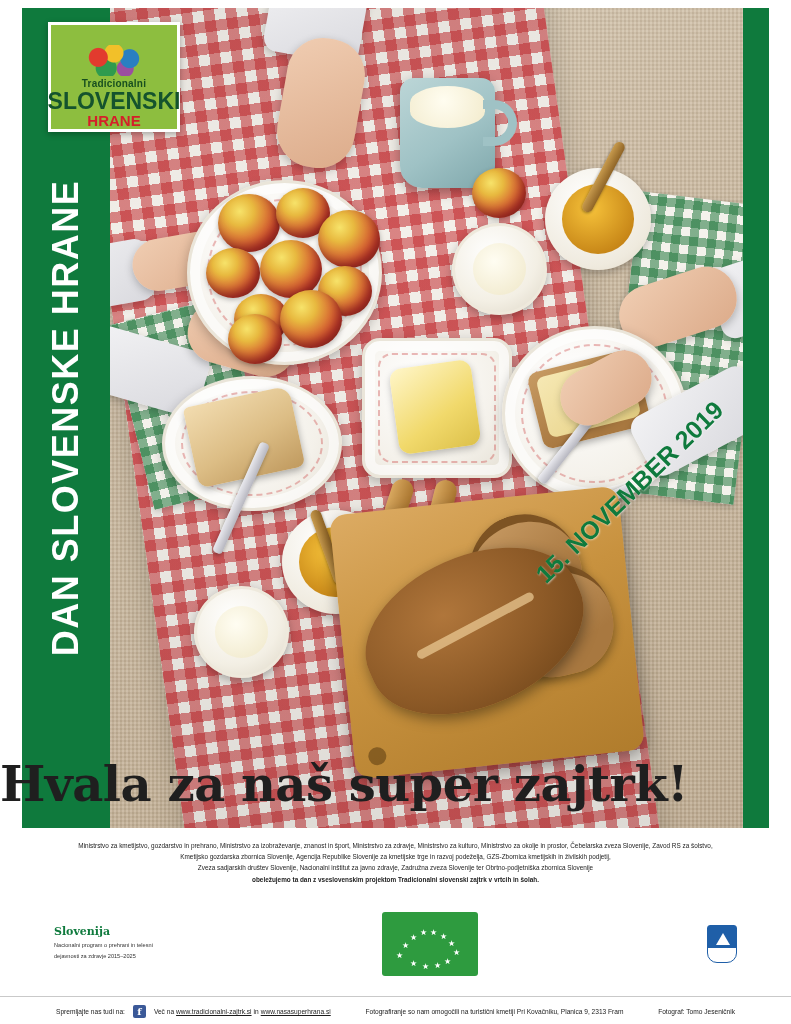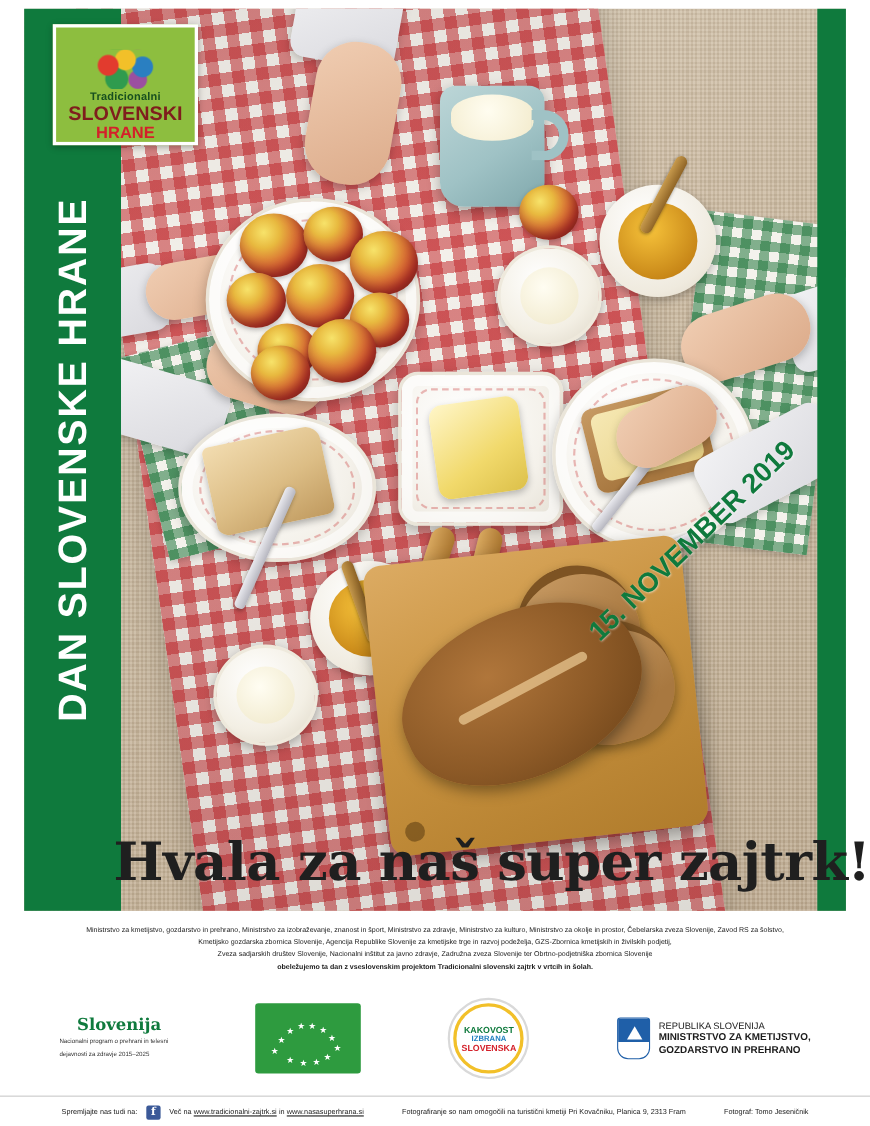--- a/index.html
+++ b/index.html
@@ -282,39 +282,39 @@
     background:
       radial-gradient(circle at 22% 40%, #e23b2e 0 9px, transparent 10px),
       radial-gradient(circle at 50% 26%, #f2c029 0 9px, transparent 10px),
       radial-gradient(circle at 78% 44%, #2a7fc1 0 9px, transparent 10px),
       radial-gradient(circle at 36% 74%, #2f9b4e 0 10px, transparent 11px),
       radial-gradient(circle at 70% 76%, #9b4fa0 0 8px, transparent 9px),
       #8dbe3f;
     margin-bottom: 2px;
   }
   .logo .l1 { color:#174f1f; font-size: 10px; font-weight: 700; letter-spacing:.2px; }
-  .logo .l2 { color:#7f1d1d; font-size: 18px; font-weight: 800; line-height: 1.05; }
+  .logo .l2 { color:#14532d; font-size: 23px; font-weight: 800; line-height: 1.05; }
   .logo .l3 { color:#d4202a; font-size: 15px; font-weight: 800; line-height: 1.05; }
 
   
   .datetext {
     position:absolute; left: 508px; top: 560px;
     transform: rotate(-44deg);
     transform-origin: left top;
     color: #0f7a3d;
     font-size: 25px;
     font-weight: 700;
     white-space: nowrap;
     text-shadow: 0 1px 2px rgba(255,255,255,.6);
   }
 
   
   .headline {
     position:absolute; left: 0; right: 0; top: 756px;
-    text-align: right;
+    text-align: left;
     color: #1f1f1f;
     font-family: "DejaVu Serif", serif;
     font-weight: 700;
     font-size: 48px;
     letter-spacing: -0.5px;
   }
 
   
   .bottom {
     position:absolute; left:0; right:0; top: 836px; bottom: 0;
@@ -331,21 +331,21 @@
   .partners .bold { font-weight: 700; }
 
   .logos {
     position:absolute; left: 0; right: 0; top: 66px;
     height: 84px;
     display:flex; align-items:center; justify-content: space-between;
     padding: 0 54px;
   }
   .dobertek .dt1 { font-family:"DejaVu Serif", serif; font-weight:700; font-size: 21px; color:#0f7a3d; letter-spacing:.5px;}
   .dobertek .dt1 .k { color:#d4202a; }
-  .dobertek .dt2 { font-family:"DejaVu Serif", serif; font-weight:700; font-size: 15px; color:#0f7a3d; margin-top:-3px;margin-left:16px;}
+  .dobertek .dt2 { font-family:"DejaVu Serif", serif; font-weight:700; font-size: 11px; color:#0f7a3d; margin-top:-3px;}
   .dobertek .dt3 { font-size: 5.6px; color:#333; margin-top: 3px; line-height:1.5; }
 
   .eu-leaf {
     width: 96px; height: 64px;
     background: #2e9b3f;
     border-radius: 3px;
     position: relative;
   }
   .eu-leaf .stars {
     position:absolute; inset: 0;
@@ -526,34 +526,23 @@
           <div class="s" style="left:58px;top:21px;">★</div>
           <div class="s" style="left:66px;top:28px;">★</div>
           <div class="s" style="left:71px;top:37px;">★</div>
           <div class="s" style="left:62px;top:46px;">★</div>
           <div class="s" style="left:52px;top:50px;">★</div>
           <div class="s" style="left:40px;top:51px;">★</div>
           <div class="s" style="left:28px;top:48px;">★</div>
         </div>
       </div>
 
-      <div class="kakovost">
-        <div class="kv-ring"></div>
-        <div class="kv-top">KAKOVOST</div>
-        <div class="kv-mid">IZBRANA</div>
-        <div class="kv-bot">SLOVENSKA</div>
-      </div>
 
       <div class="ministry">
         <div class="coat"></div>
-        <div>
-          <div class="mt1">REPUBLIKA SLOVENIJA</div>
-          <div class="mt2">MINISTRSTVO ZA KMETIJSTVO,</div>
-          <div class="mt2">GOZDARSTVO IN PREHRANO</div>
-        </div>
       </div>
     </div>
 
     <div class="footer">
       <div class="footer-left">
         <span>Spremljajte nas tudi na:</span>
         <span class="fb">f</span>
         <span>Več na</span>
         <span class="link">www.tradicionalni-zajtrk.si</span>
         <span>in</span>

